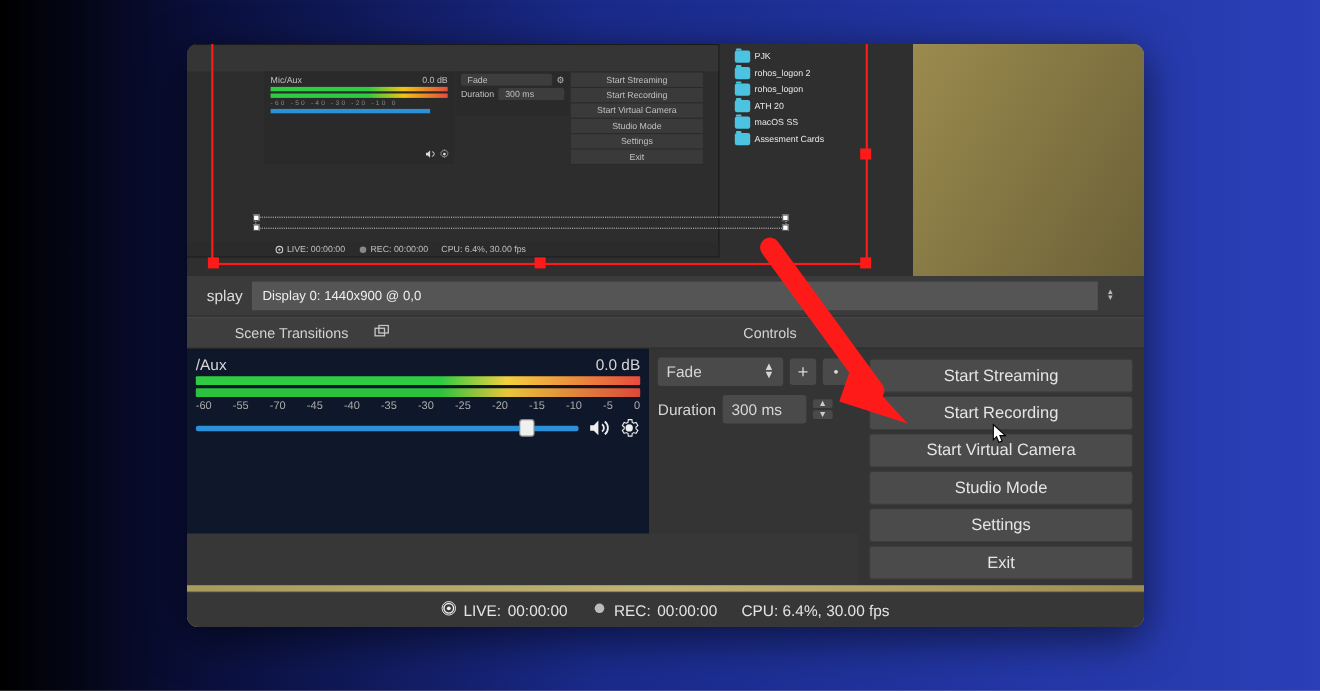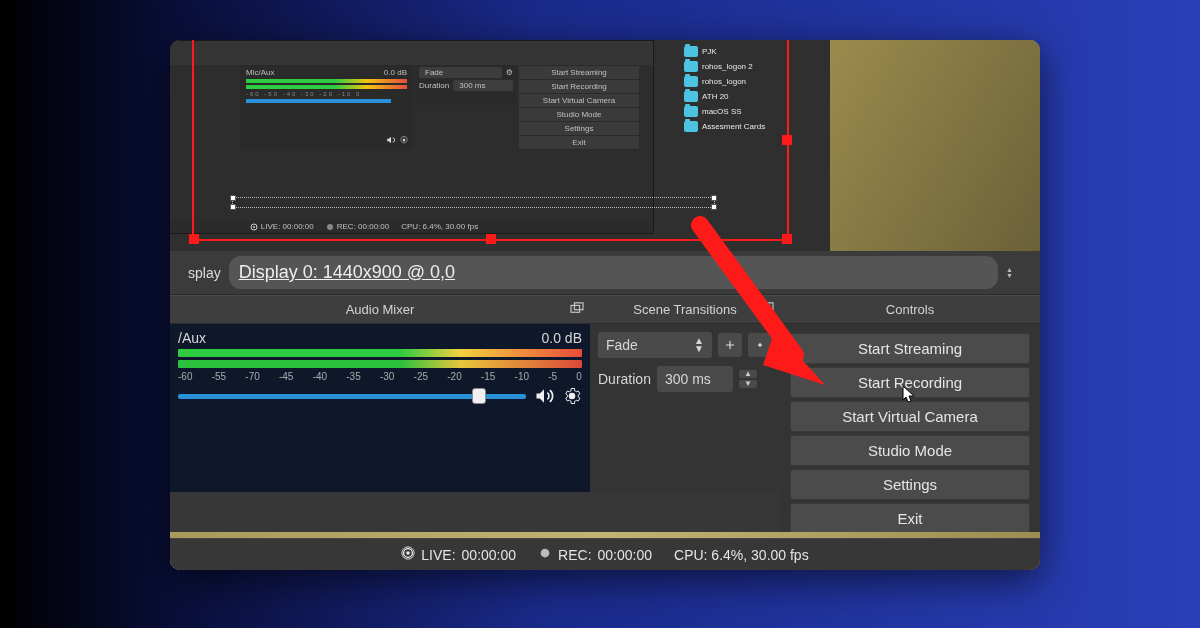--- a/index.html
+++ b/index.html
@@ -54,38 +54,38 @@
   .mini .mini-trans { position:absolute; left:340px; top:24px; width:102px; height:40px; background:#2a2a2a; padding:2px 4px; font-size:8px;}
   .mini .mini-trans .row{display:flex; gap:4px; align-items:center; margin-bottom:2px;}
   .mini .mini-trans .sel{background:#3d3d3d; padding:1px 6px; border-radius:2px; flex:1;}
   .mini .mini-ctrl { position:absolute; left:444px; top:24px; width:120px; background:#2a2a2a;}
   .mini .mini-ctrl div { background:#3a3a3a; margin:1px 0; padding:2px 0; text-align:center; font-size:8px; }
   .mini .mini-status { position:absolute; left:0; bottom:0; width:100%; text-align:center; font-size:8px; padding:2px 0; background:#2b2b2b; display:flex; justify-content:center; gap:12px;}
   .mini .mini-status span{display:inline-flex;align-items:center;gap:3px;}
 
   
   .desk { position:absolute; left:498px; top:2px; width:150px; }
-  .desk .f { display:flex; align-items:center; gap:4px; margin:4px 16px; }
+  .desk .f { display:flex; align-items:center; gap:4px; margin:4px 0; }
   .desk .f .ico { width:14px; height:11px; background:#4cc3e0; border-radius:2px; position:relative;}
   .desk .f .ico:before{content:"";position:absolute;top:-2px;left:1px;width:5px;height:2px;background:#4cc3e0;border-radius:1px 1px 0 0;}
   .desk .f .t { font-size:8px; color:#e8e8e8;}
 
   
   .panel {
     position: absolute; left: 0; top: 211px; width: 100%; height: 319px;
     background: #373737;
   }
   .display-row {
     display:flex; align-items:center; gap:8px; padding:5px 18px; background:#3b3b3b;
     border-bottom:1px solid #2a2a2a;
   }
   .display-row .lbl { font-size:14px; color:#ddd; }
   .display-row .sel {
-    flex:1; background:#555; border-radius:12px; padding:6px 10px; font-size:18px; color:#eee;
-    display:flex; justify-content:space-between; align-items:center;text-decoration:underline;
+    flex:1; background:#555; border-radius:0; padding:6px 10px; font-size:12px; color:#eee;
+    display:flex; justify-content:space-between; align-items:center;
   }
   .stepper { width:16px; display:flex; flex-direction:column; }
   .stepper span{font-size:7px; color:#bbb; line-height:6px;}
 
   .dock-head { display:flex; align-items:center; background:#3e3e3e; border-top:1px solid #4a4a4a; border-bottom:1px solid #2b2b2b;}
   .dock-head .col { text-align:center; font-size:13px; padding:6px 0; color:#d2d2d2; position:relative;}
   .dock-head .col.mixer{flex:0 0 420px;}
   .dock-head .col.trans{flex:0 0 190px;}
   .dock-head .col.ctrl{flex:1;}
   .popico { position:absolute; right:6px; top:6px; width:14px; height:12px; }
@@ -264,27 +264,20 @@
       <div class="sel">
         <span>Display 0: 1440x900 @ 0,0</span>
       </div>
       <div class="stepper">
           <span>▲</span>
           <span>▼</span>
         </div>
     </div>
 
     <div class="dock-head">
-      <div class="col mixer">
-        <span>Audio Mixer</span>
-        <span class="popico"><svg viewBox="0 0 16 14" fill="none" stroke="#c4c4c4" stroke-width="1.4">
-              <rect x="1" y="4" width="10" height="8"></rect>
-              <rect x="5" y="1" width="10" height="8"></rect>
-            </svg></span>
-      </div>
       <div class="col trans">
         <span>Scene Transitions</span>
         <span class="popico"><svg viewBox="0 0 16 14" fill="none" stroke="#c4c4c4" stroke-width="1.4">
               <rect x="1" y="4" width="10" height="8"></rect>
               <rect x="5" y="1" width="10" height="8"></rect>
             </svg></span>
       </div>
       <div class="col ctrl">
         <span>Controls</span>
       </div>

